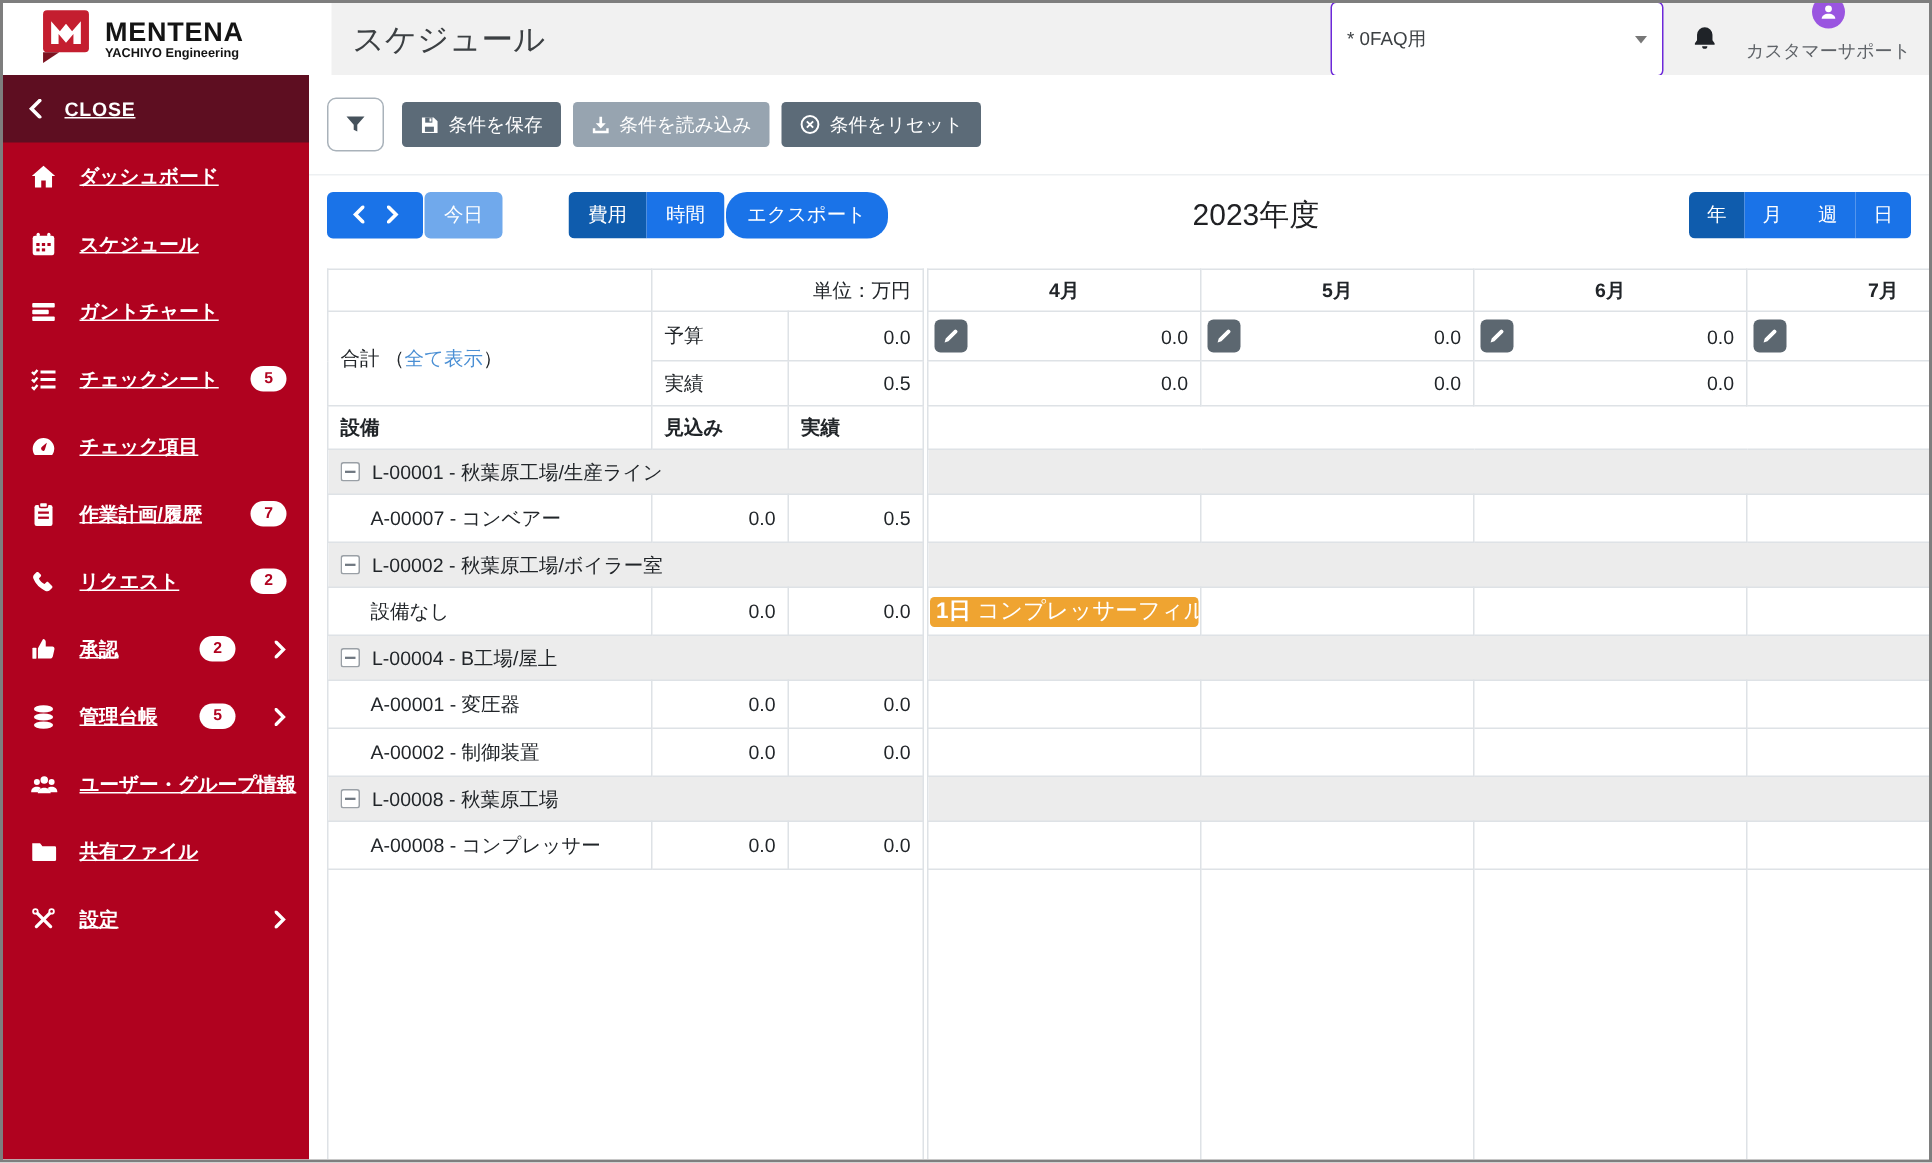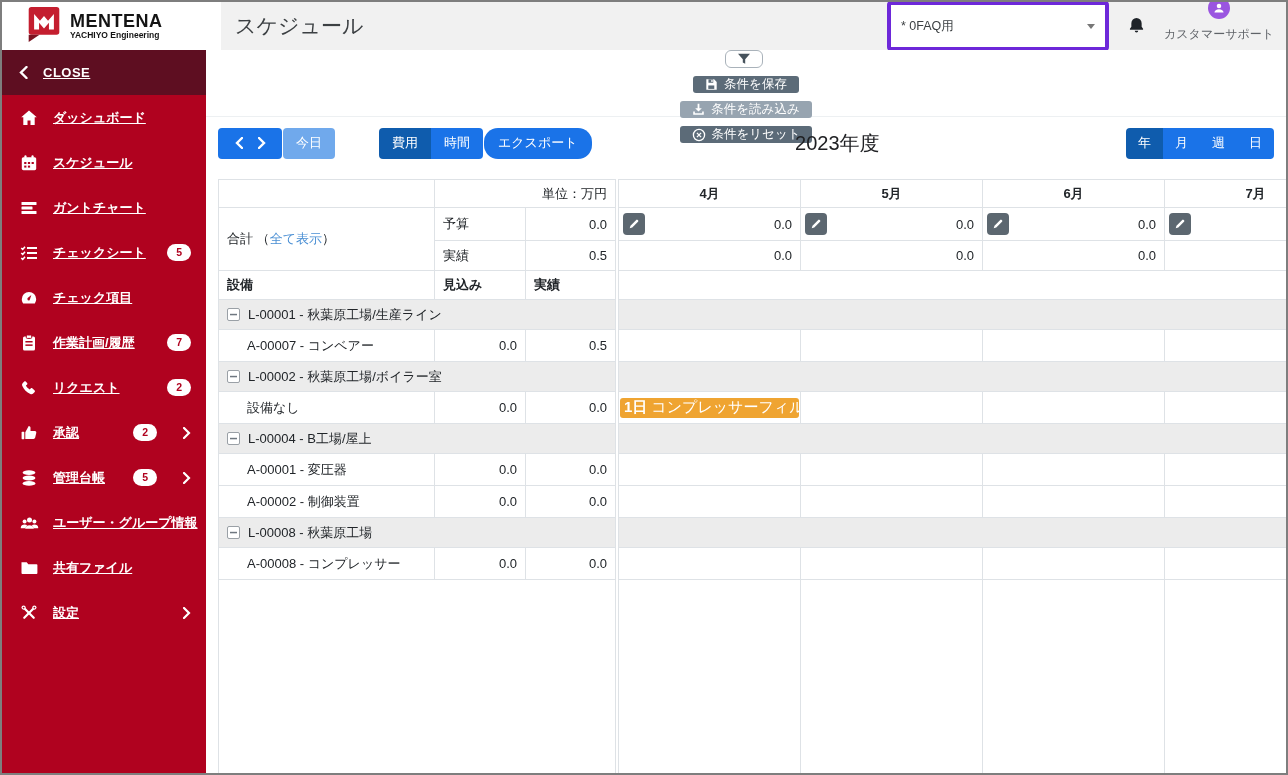--- a/index.html
+++ b/index.html
@@ -11,21 +11,21 @@
   .topbar { height:48px; display:flex; flex-shrink:0; }
   .logo-area { width:219px; background:#fff; display:flex; align-items:center;
                padding-left:24px; gap:8px; flex-shrink:0; }
   .brand-text { display:flex; flex-direction:column; line-height:1.05; }
   .brand-name { font-size:18px; font-weight:800; color:#141414; letter-spacing:.5px; }
   .brand-sub  { font-size:8.5px; font-weight:700; color:#141414; }
   .topbar-main { flex:1; background:#f1f1f1; display:flex; align-items:center;
                  padding:0 12px 0 14px; }
   .page-title { font-size:21px; color:#3c4043; font-weight:400; }
   .topbar-right { margin-left:auto; display:flex; align-items:center; gap:18px; }
-  .ws-select { width:222px; height:50px; background:#fff; border:4px solid #6d28d9;
+  .ws-select { width:222px; height:50px; background:#fff; border:1px solid #6d28d9;
                border-radius:4px; display:flex; align-items:center; justify-content:space-between;
                padding:0 10px; font-size:12.5px; color:#3c4043; cursor:pointer; }
   .caret-down { width:0; height:0; border-left:4px solid transparent; border-right:4px solid transparent;
                 border-top:5px solid #777; }
   .user-chip { display:flex; align-items:center; gap:7px; cursor:pointer;flex-direction:column; }
   .avatar { width:22px; height:22px; border-radius:50%; background:#9a55e0; display:flex;
             align-items:center; justify-content:center; }
   .user-name { font-size:12px; color:#5f6368; }
 
   
@@ -41,21 +41,21 @@
   .nav-icon { width:20px; display:flex; justify-content:center; flex-shrink:0; }
   .nav-label { white-space:nowrap; }
   .badge { margin-left:auto; background:#fff; color:#b0021f; font-size:10.5px; font-weight:700;
            border-radius:10px; padding:3px 9px; line-height:1; }
   .submenu-arrow { margin-left:auto; display:flex; }
   .badge + .submenu-arrow { margin-left:12px; }
 
   
   .main { flex:1; display:flex; flex-direction:column; background:#fff; overflow:hidden; }
   .filter-bar { height:67px; display:flex; align-items:center; gap:8px; padding:0 12px;
-                border-bottom:1px solid #edf0f2; flex-shrink:0;flex-direction:column; }
+                border-bottom:1px solid #edf0f2; flex-shrink:0; }
   .filter-btn { width:38px; height:36px; background:#fff; border:1px solid #a9b2ba;
                 border-radius:6px; display:flex; align-items:center; justify-content:center;
                 cursor:pointer; margin-right:4px; }
   .gray-btn { height:30px; border:none; border-radius:3px; color:#fff; font-size:12.5px;
               display:flex; align-items:center; gap:6px; padding:0 12px; cursor:pointer;
               font-family:inherit; }
   .btn-dark  { background:#5c6b78; }
   .btn-light { background:#97a4b0; }
 
   .sched-bar { height:52px; display:flex; align-items:center; gap:1px; padding:0 12px; flex-shrink:0; }

